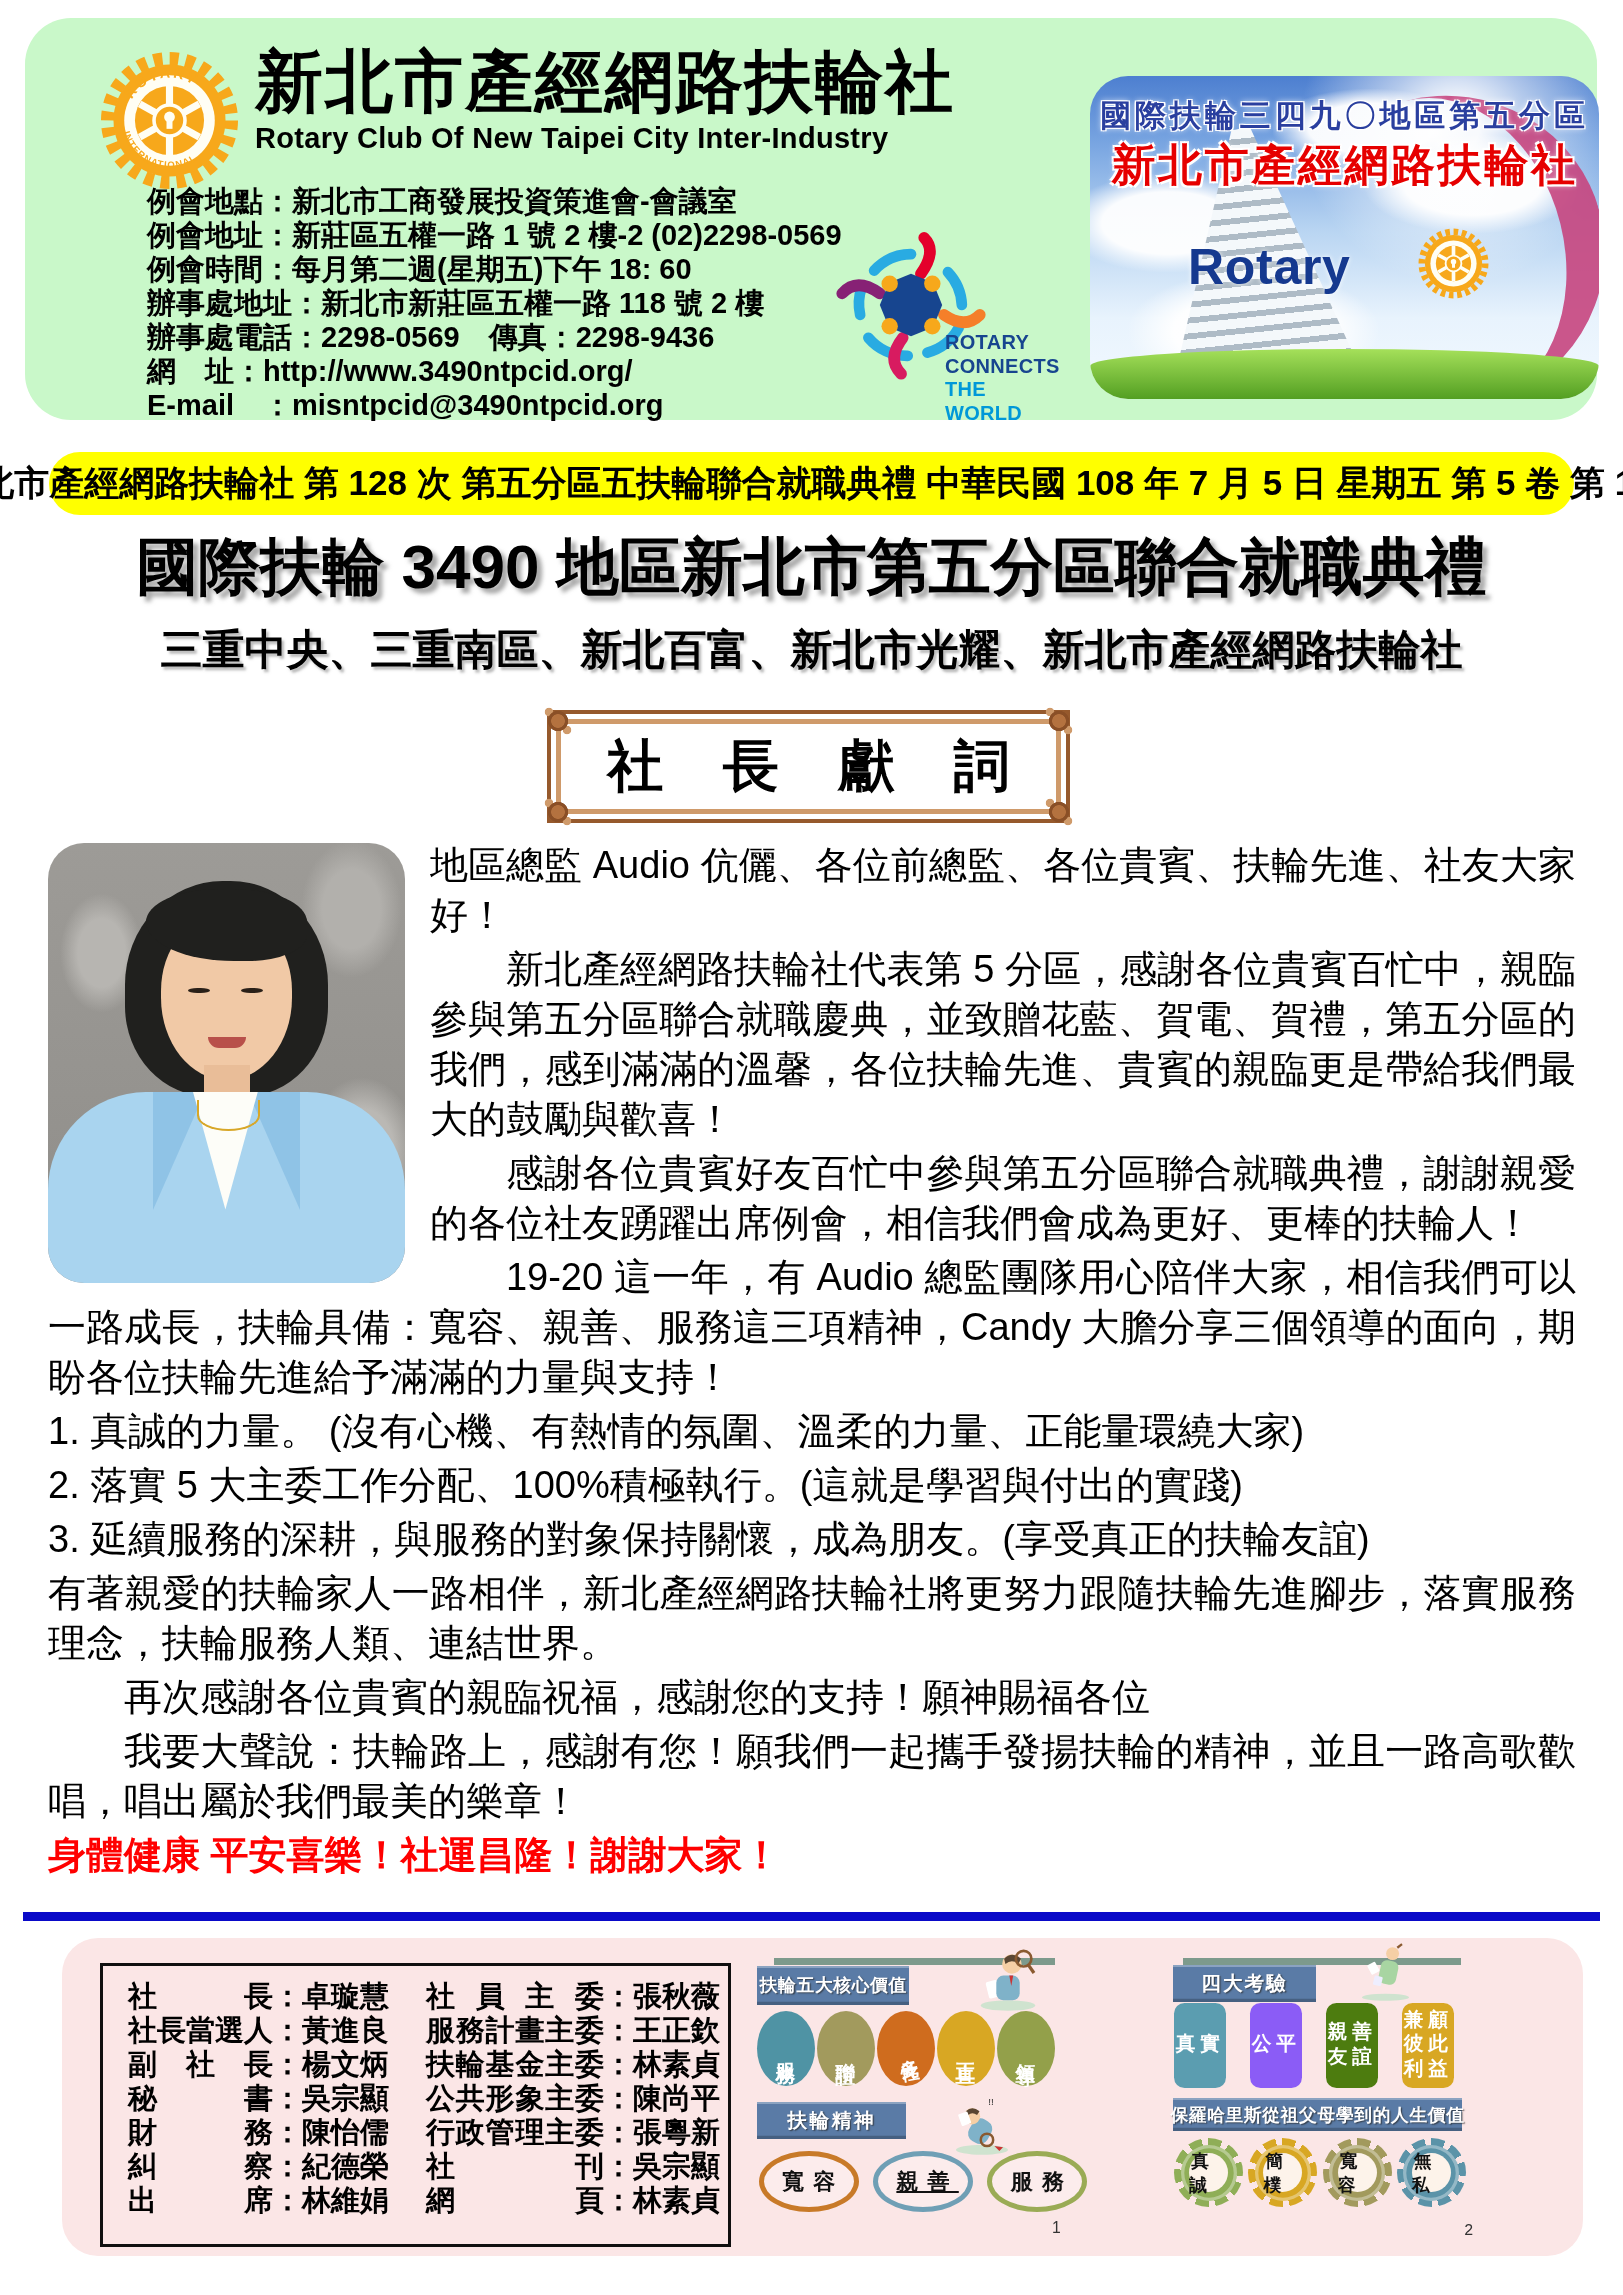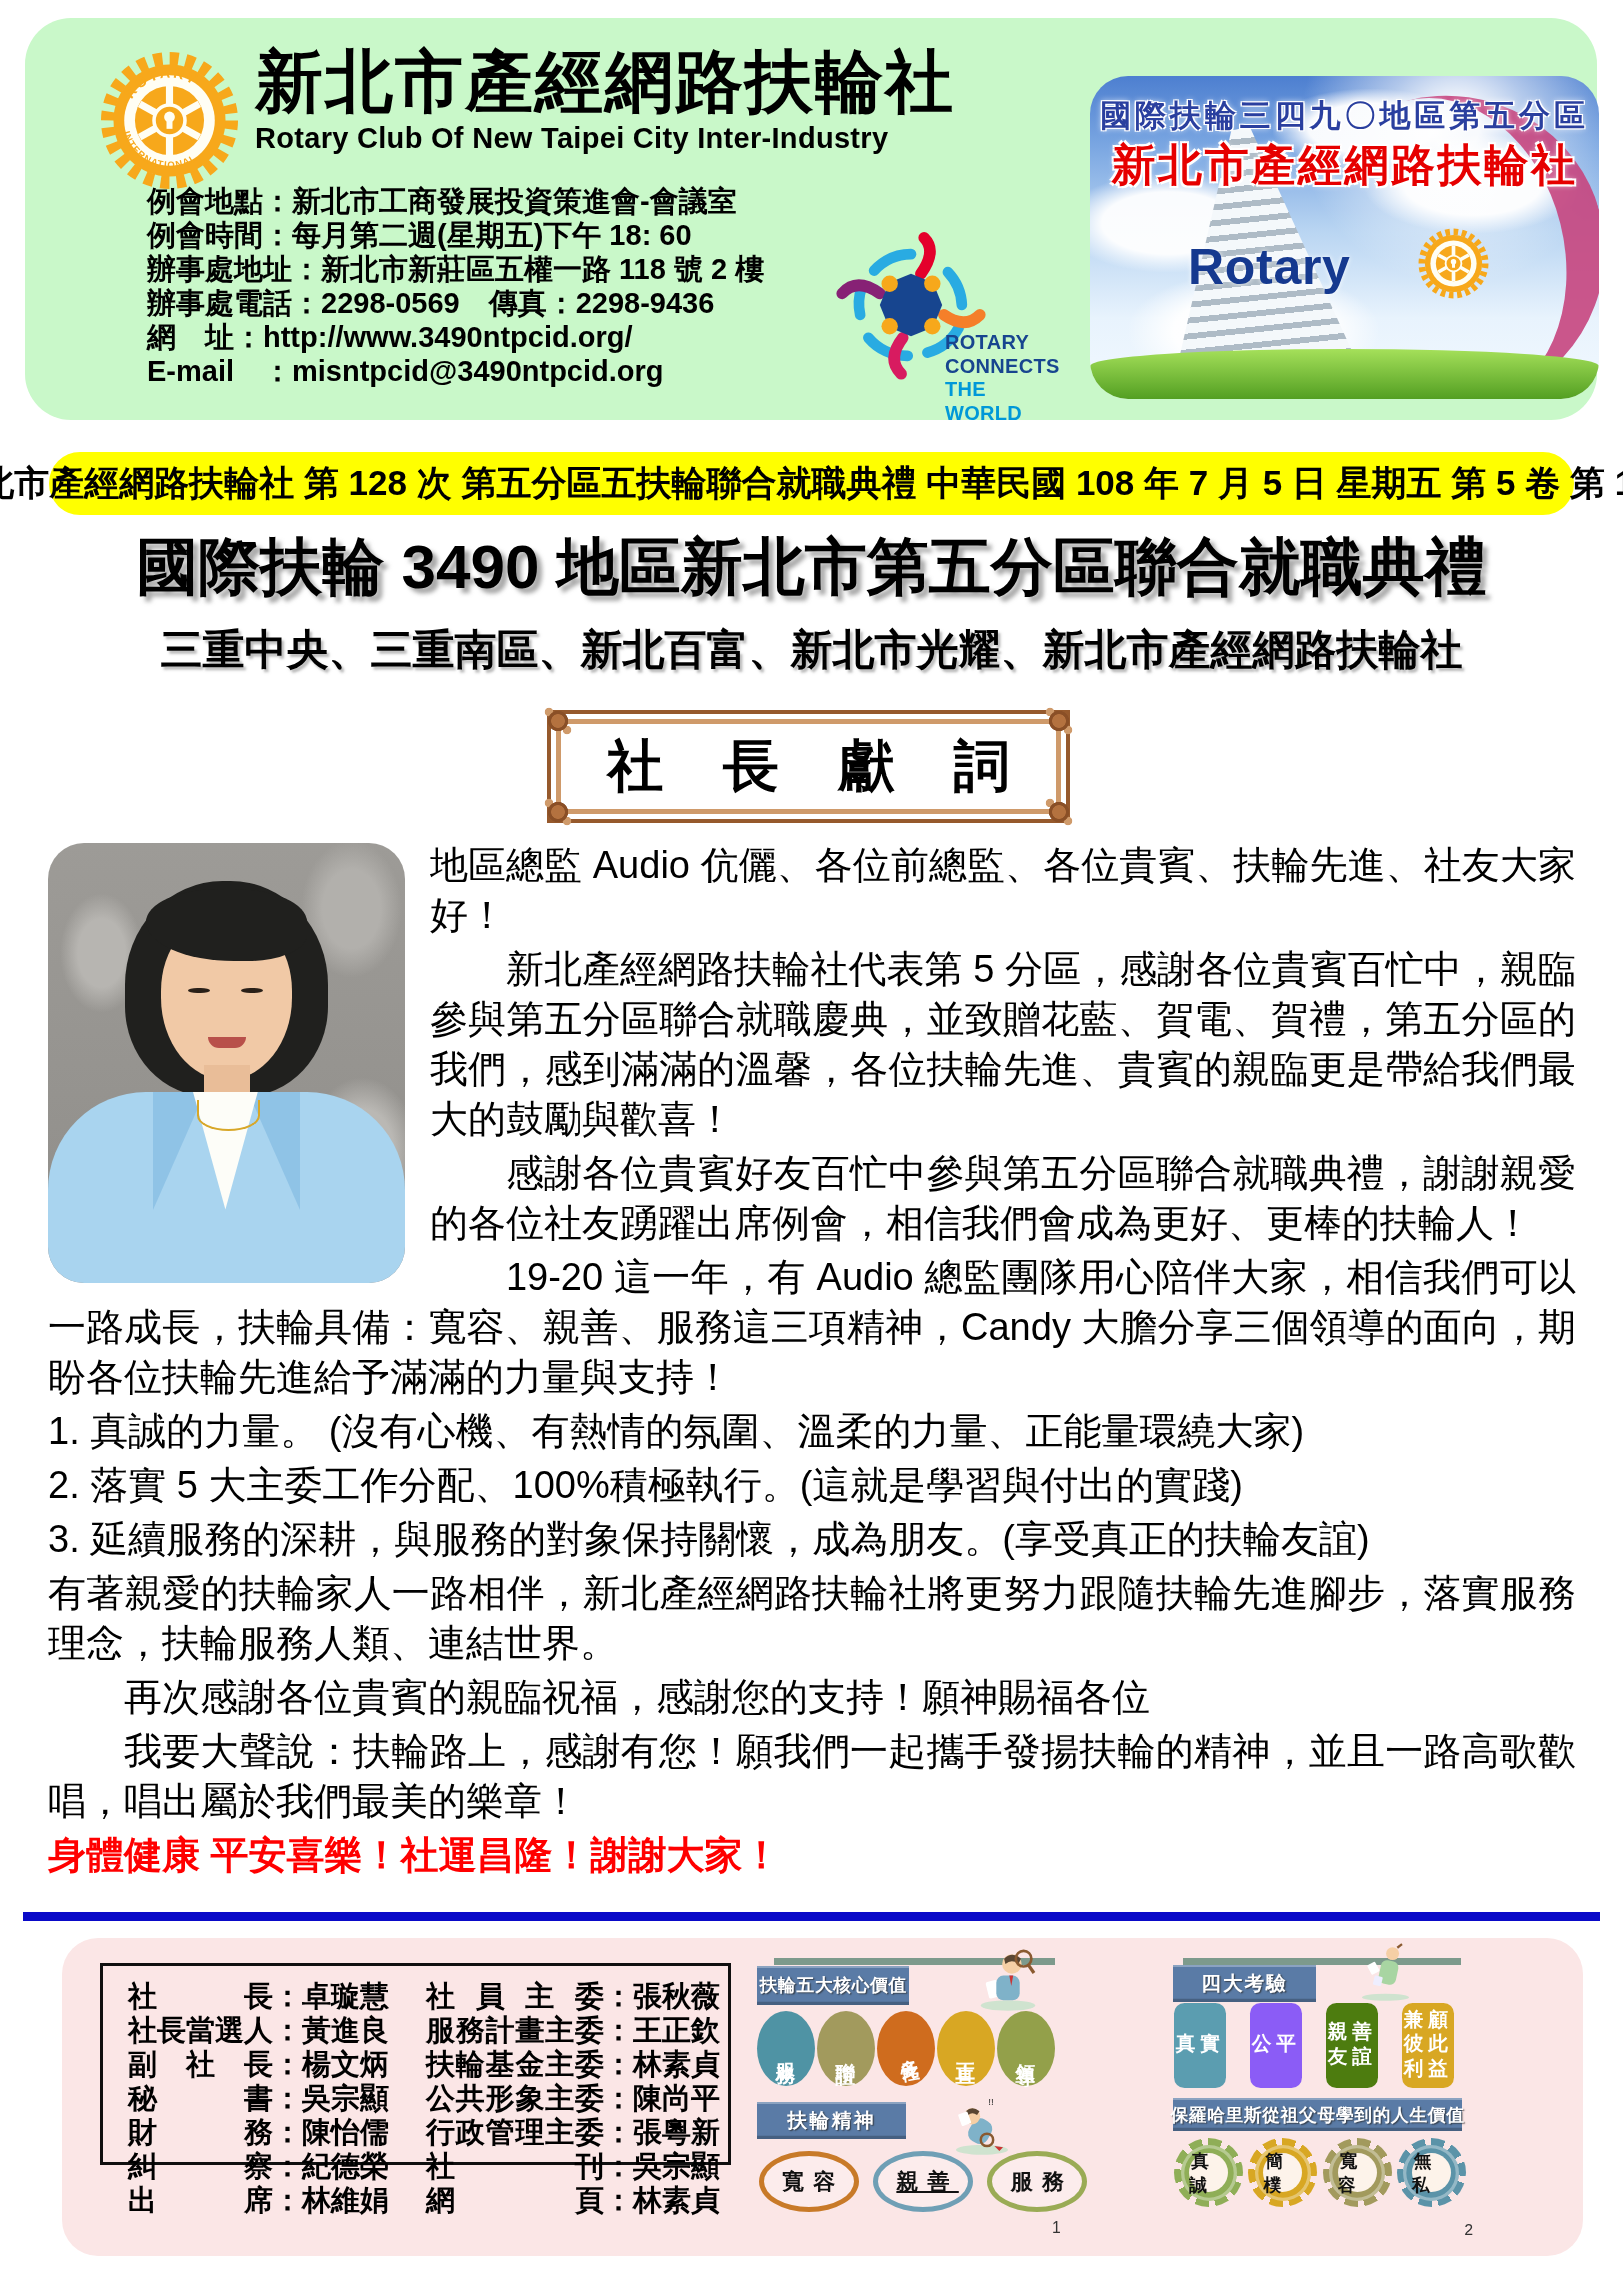--- a/index.html
+++ b/index.html
@@ -86,21 +86,21 @@
   .lapel-r{position:absolute;right:105px;top:249px;width:0;height:0;border-top:118px solid #8fc3e6;border-left:52px solid transparent;}
   .blouse{position:absolute;left:145px;top:249px;width:65px;height:118px;background:#fdfdf8;clip-path:polygon(0 0,100% 0,50% 100%);}
   .necklace{position:absolute;left:149px;top:257px;width:59px;height:29px;border:2.6px solid #d8a728;border-top:none;border-radius:0 0 50% 50%;}
   .closing{color:var(--accent-red,#ff0000);font-weight:bold;}
 
   
   .divider{left:23px;top:1912px;width:1577px;height:9.2px;background:var(--divider-blue,#0a0ac8);}
 
   
   .bottom{left:62px;top:1938px;width:1521px;height:318px;background:var(--bottom-pink,#fbe6e6);border-radius:36px;}
-  .officers{left:38px;top:25px;width:631px;height:202px;border:3.3px solid #101010;box-sizing:border-box;
+  .officers{left:38px;top:25px;width:631px;height:284px;border:3.3px solid #101010;box-sizing:border-box;
             padding:13px 2px 0 25px;font-size:29px;font-weight:bold;color:#000;}
   .orow{display:flex;height:34px;line-height:34px;white-space:nowrap;}
   .ocell{display:flex;}
   .ocell.left{width:298px;}
   .role{display:inline-block;text-align:justify;text-align-last:justify;}
   .role.rl{width:145px;} .role.rr{width:178px;}
 
   .slideband{background:var(--band-blue,#5a7ba6);color:#fff;font-weight:bold;display:flex;align-items:center;justify-content:center;
      text-shadow:1.3px 1.3px 1.3px rgba(40,40,40,.7);box-shadow:inset 0 -3.3px 0 rgba(0,0,0,.22),inset 0 2px 0 rgba(255,255,255,.3);white-space:nowrap;}
   .topbar{height:7.2px;background:#7d9a8c;}
@@ -171,20 +171,21 @@
       <rect x="57.5" y="59" width="5" height="8" fill="#fffef4"></rect>
     </svg>
 
     <div class="abs club-names">
       <div class="club-zh">新北市產經網路扶輪社</div>
       <div class="club-en">Rotary Club Of New Taipei City Inter-Industry</div>
     </div>
 
     <div class="abs contact">
       <div>例會地點：新北市工商發展投資策進會-會議室</div>
+      <div>例會地址：新莊區五權一路 1 號 2 樓-2 (02)2298-0569</div>
       <div>例會時間：每月第二週(星期五)下午 18: 60</div>
       <div>辦事處地址：新北市新莊區五權一路 118 號 2 樓</div>
       <div>辦事處電話：2298-0569　傳真：2298-9436</div>
       <div>網　址：http://www.3490ntpcid.org/</div>
       <div>E-mail　：misntpcid@3490ntpcid.org</div>
     </div>
 
     <div class="abs theme-logo">
       <svg class="abs theme-swirl" viewBox="0 0 200 200">
         <g fill="none" stroke-linecap="round">

